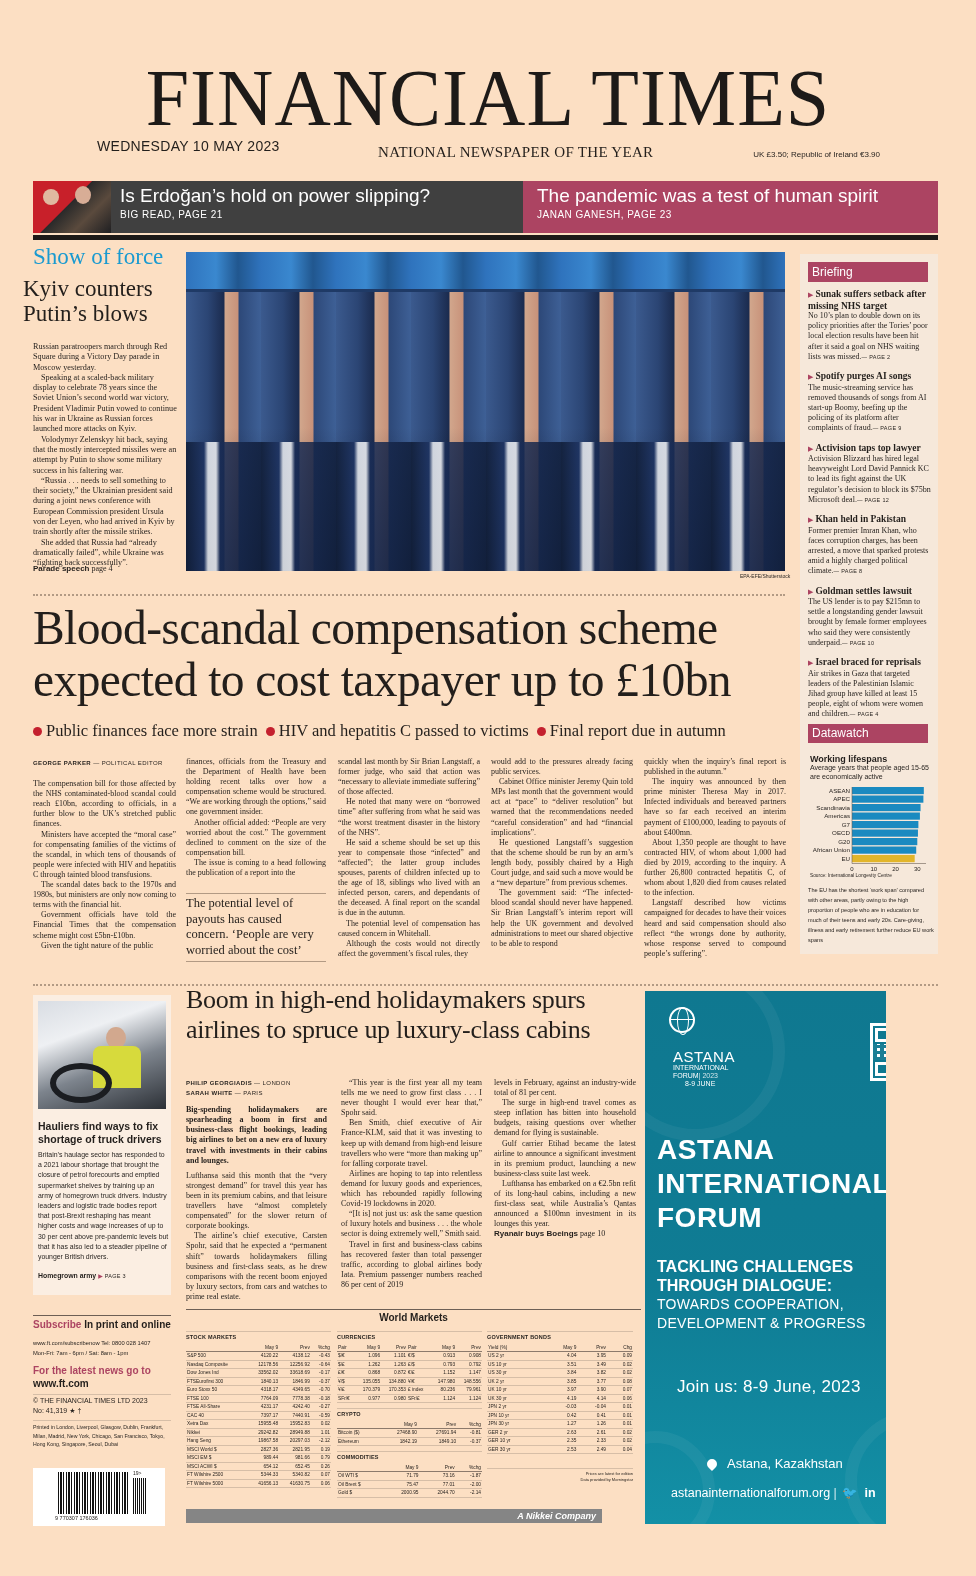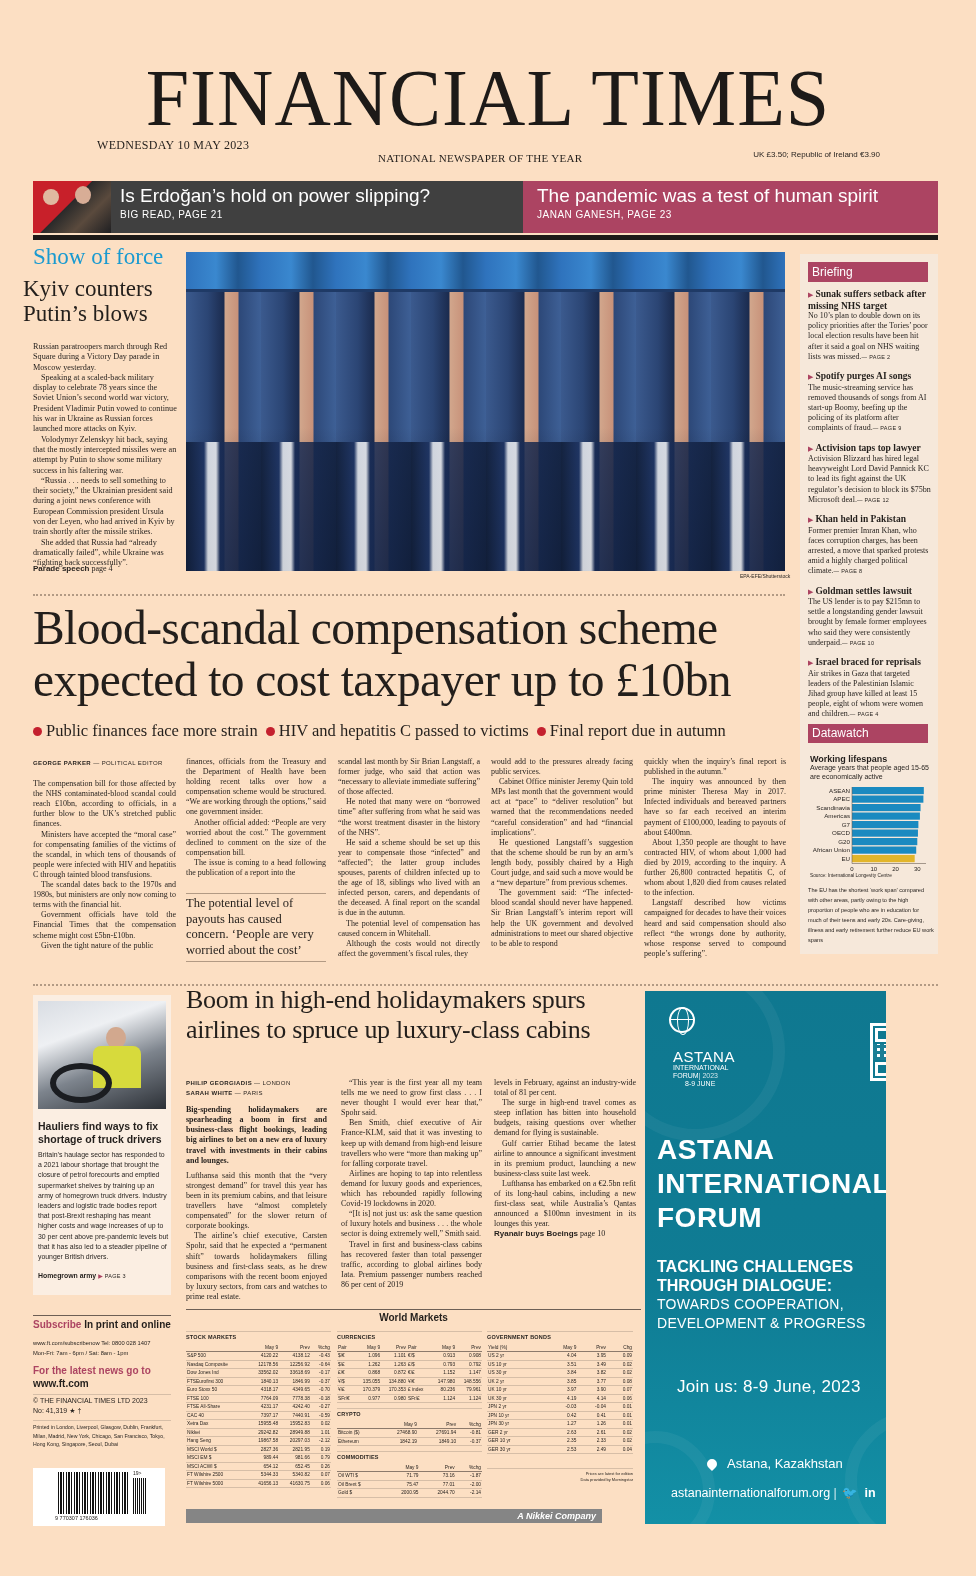--- a/index.html
+++ b/index.html
@@ -4,22 +4,22 @@
 <style>
   * { box-sizing: border-box; margin: 0; padding: 0; }
   html, body { width: 976px; height: 1576px; background: #fcdfc3; overflow: hidden; }
   body { position: relative; font-family: "Liberation Serif", "DejaVu Serif", serif; color: #231f1c; }
   .abs { position: absolute; }
   .serif { font-family: "Liberation Serif", "DejaVu Serif", serif; }
   .sans { font-family: "Liberation Sans", "DejaVu Sans", sans-serif; }
 
   
   .masthead { left: 96px; top: 62px; width: 784px; height: 72px; font-size: 78px; letter-spacing: 1px; text-align: center; font-weight: 400; line-height: 72px; color: #1d1a18; transform: scaleY(1.02); }
-  .date { left: 97px; top: 138px; font-size: 12px; letter-spacing: .3px; font-family: Liberation Serif, serif; }
-  .tagline { left: 378px; top: 152px; font-size: 11px; letter-spacing: .3px; }
+  .date { left: 97px; top: 138px; font-size: 14px; letter-spacing: .3px; }
+  .tagline { left: 378px; top: 144px; font-size: 15px; letter-spacing: .3px; }
   .price { right: 96px; top: 138px; font-size: 8px; margin-top: 12px; }
 
   
   .promo-l { left: 33px; top: 181px; width: 502px; height: 52px; background: #404040; display: flex; }
   .promo-l .thumb { width: 78px; height: 52px; background: linear-gradient(135deg,#c8202a 0%,#c8202a 45%,#2a2a2a 46%,#5a4a3d 70%,#1f1f22 100%); position: relative; }
   .promo-l .thumb:before { content:""; position:absolute; left:10px; top:8px; width:16px; height:16px; border-radius:50%; background:#e0b9a0; }
   .promo-l .thumb:after { content:""; position:absolute; left:42px; top:5px; width:16px; height:18px; border-radius:50%; background:#d8ad96; }
   .promo-r { left: 523px; top: 181px; width: 415px; height: 52px; background: #ac4462; }
   .promo-title { font-size: 19px; color: #fff; line-height: 22px; padding-top: 4px; }
   .promo-sub { font-size: 10px; color: #fff; letter-spacing: .5px; margin-top: 2px; }

